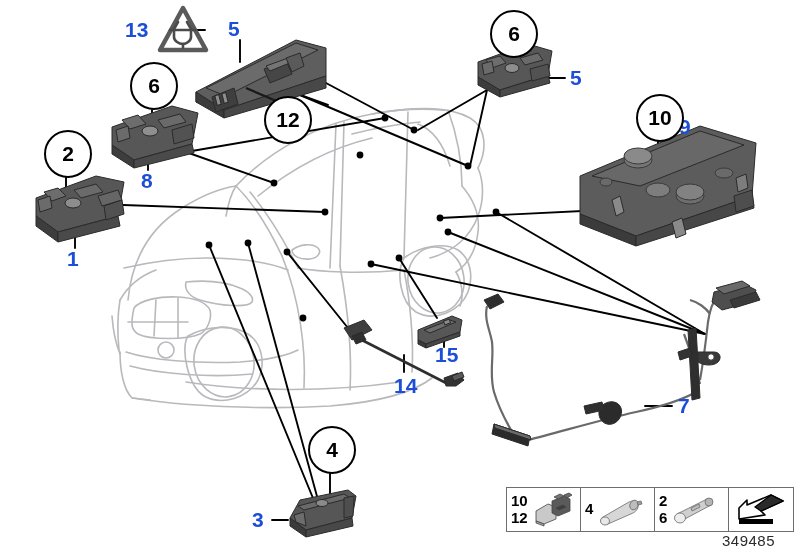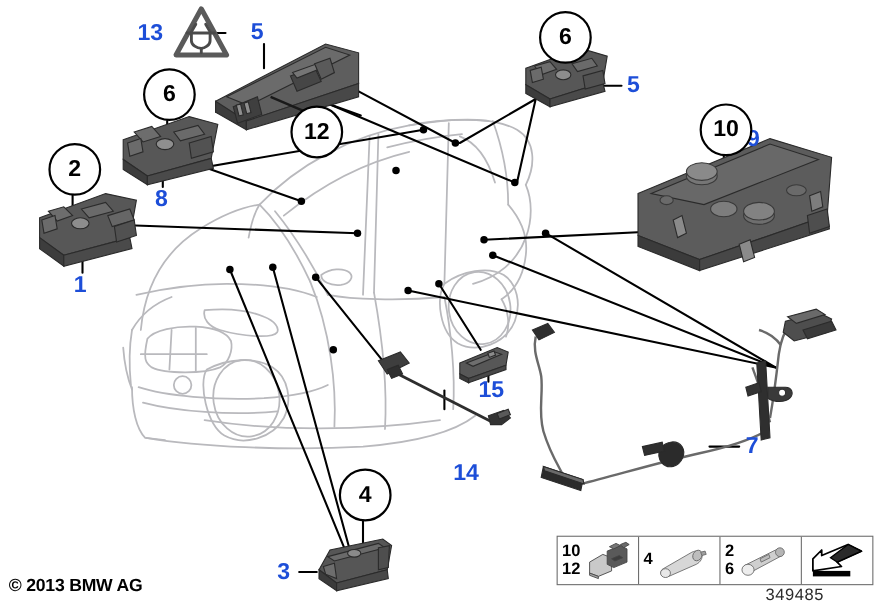--- a/index.html
+++ b/index.html
@@ -7,21 +7,21 @@
        font-family:"Liberation Sans",sans-serif;color:#000;}
   #stage{position:absolute;left:0;top:0;width:800px;height:560px;}
   svg.layer{position:absolute;left:0;top:0;width:800px;height:560px;overflow:visible;}
   .numlabel{position:absolute;font-weight:bold;font-size:21px;line-height:1;
             font-family:"Liberation Sans",sans-serif;color:#1d4ed8;white-space:nowrap;}
   .circnum{position:absolute;width:44px;height:44px;border:2px solid #000;border-radius:50%;
            background:#fff;display:flex;align-items:center;justify-content:center;
            font-weight:bold;font-size:21px;font-family:"Liberation Sans",sans-serif;}
   .copyright{position:absolute;left:8px;top:524px;font-size:16px;font-weight:bold;
              letter-spacing:-.2px;font-family:"Liberation Sans",sans-serif;}
-  .diagid{position:absolute;left:696px;top:532px;font-size:15px;color:#2b2b2b;
+  .diagid{position:absolute;left:722px;top:532px;font-size:15px;color:#2b2b2b;
           font-family:"Liberation Sans",sans-serif;letter-spacing:.5px;}
   .legendbox{position:absolute;left:506px;top:487px;height:43px;display:flex;
              border:1px solid #6e6e6e;background:#fff;}
   .legcell{border-right:1px solid #6e6e6e;display:flex;align-items:center;
            padding:0 4px;box-sizing:border-box;height:100%;}
   .legcell:last-child{border-right:none;}
   .legnums{display:flex;flex-direction:column;justify-content:center;
            font-weight:bold;font-size:15px;line-height:1.08;margin-right:2px;}
   .legnums span{display:block;}
 </style>
@@ -314,21 +314,21 @@
   </svg>
 
   <div class="numlabel" style="left:67px; top:248px;">1</div>
   <div class="numlabel" style="left:252px;top:509px;">3</div>
   <div class="numlabel" style="left:570px;top:67px;">5</div>
   <div class="numlabel" style="left:678px;top:395px;">7</div>
   <div class="numlabel" style="left:141px;top:170px;">8</div>
   <div class="numlabel" style="left:679px;top:116px;">9</div>
   <div class="numlabel" style="left:228px;top:18px;">5</div>
   <div class="numlabel" style="left:125px;top:19px;">13</div>
-  <div class="numlabel" style="left:412px;top:375px;margin-top:44px;">14</div>
+  <div class="numlabel" style="left:394px;top:375px;">14</div>
   <div class="numlabel" style="left:435px;top:344px;">15</div>
 
   <div class="circnum" style="left:44px; top:130px;">
     <span>2</span>
   </div>
   <div class="circnum" style="left:308px;top:426px;">
     <span>4</span>
   </div>
   <div class="circnum" style="left:130px;top:62px;">
     <span>6</span>
@@ -394,16 +394,15 @@
     <div class="legcell" style="width:64px;justify-content:center;">
       <svg width="52" height="34" viewBox="0 0 52 34">
         <path d="M4,15 L12,7 L12,12 L36,2 L48,8 L26,18 L30,22 L4,26 Z" fill="#ffffff" stroke="#000" stroke-width="1.6" stroke-linejoin="round"></path>
         <path d="M36,2 L48,8 L26,18 L20,14 Z" fill="#2a2a2a" stroke="#000" stroke-width="1.2"></path>
         <rect x="4" y="26" width="34" height="5" fill="#000"></rect>
       </svg>
     </div>
 
   </div>
 
-  <div class="copyright">© 2013 BMW AG</div>
   <div class="diagid">349485</div>
 
 </div>
 
 </body></html>

